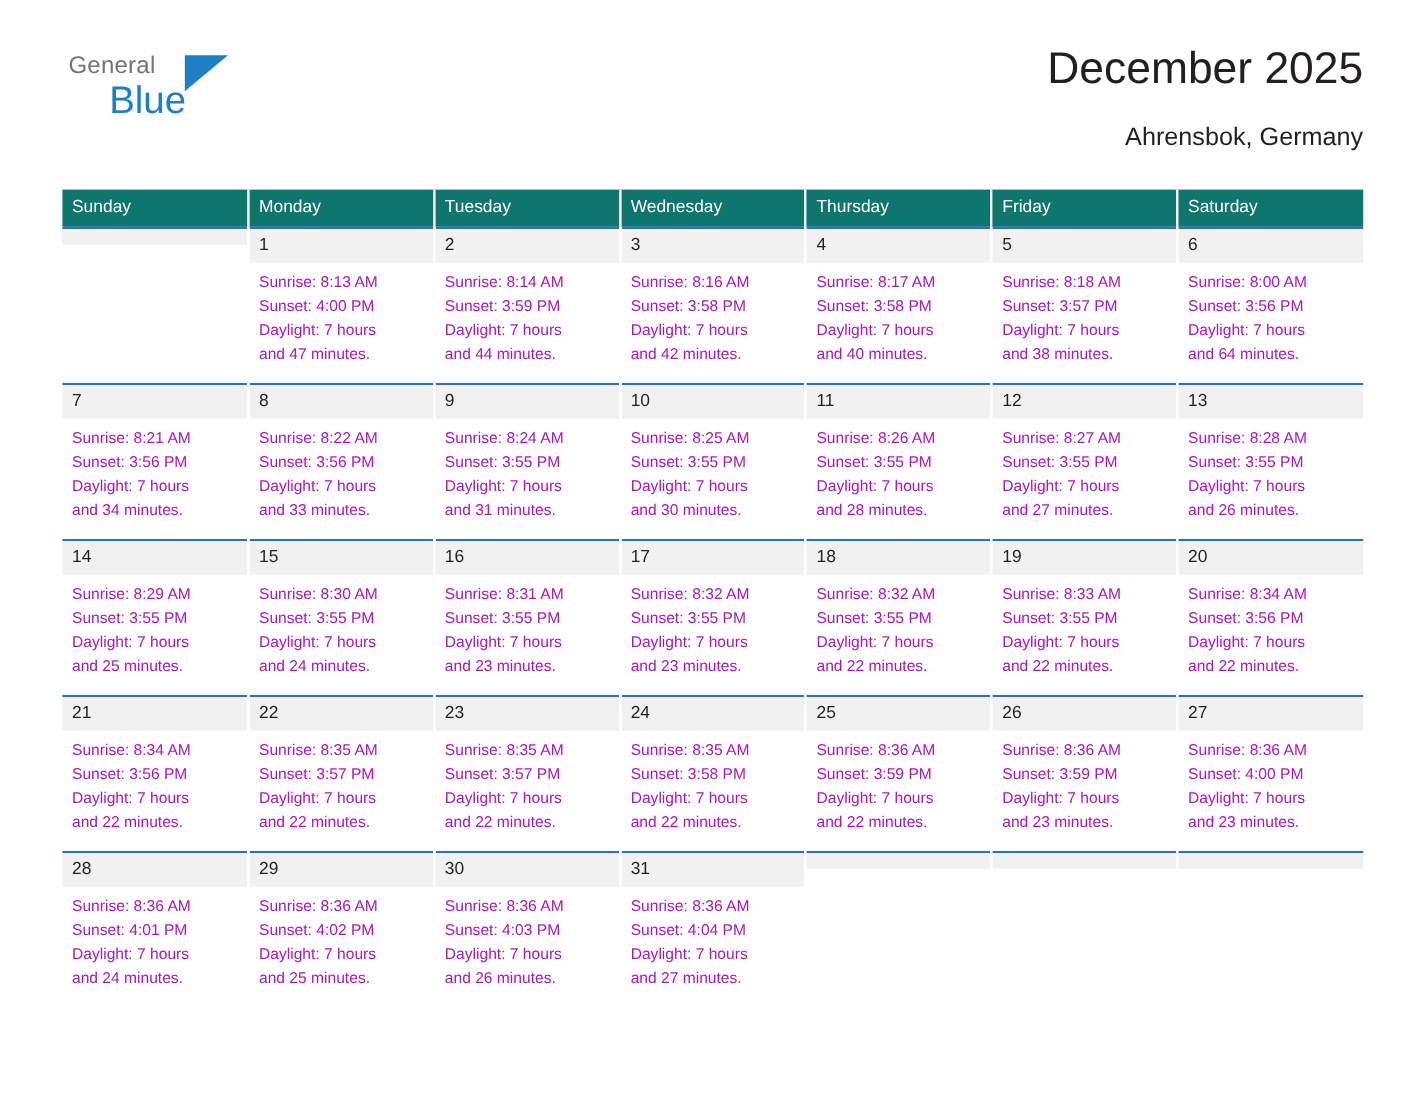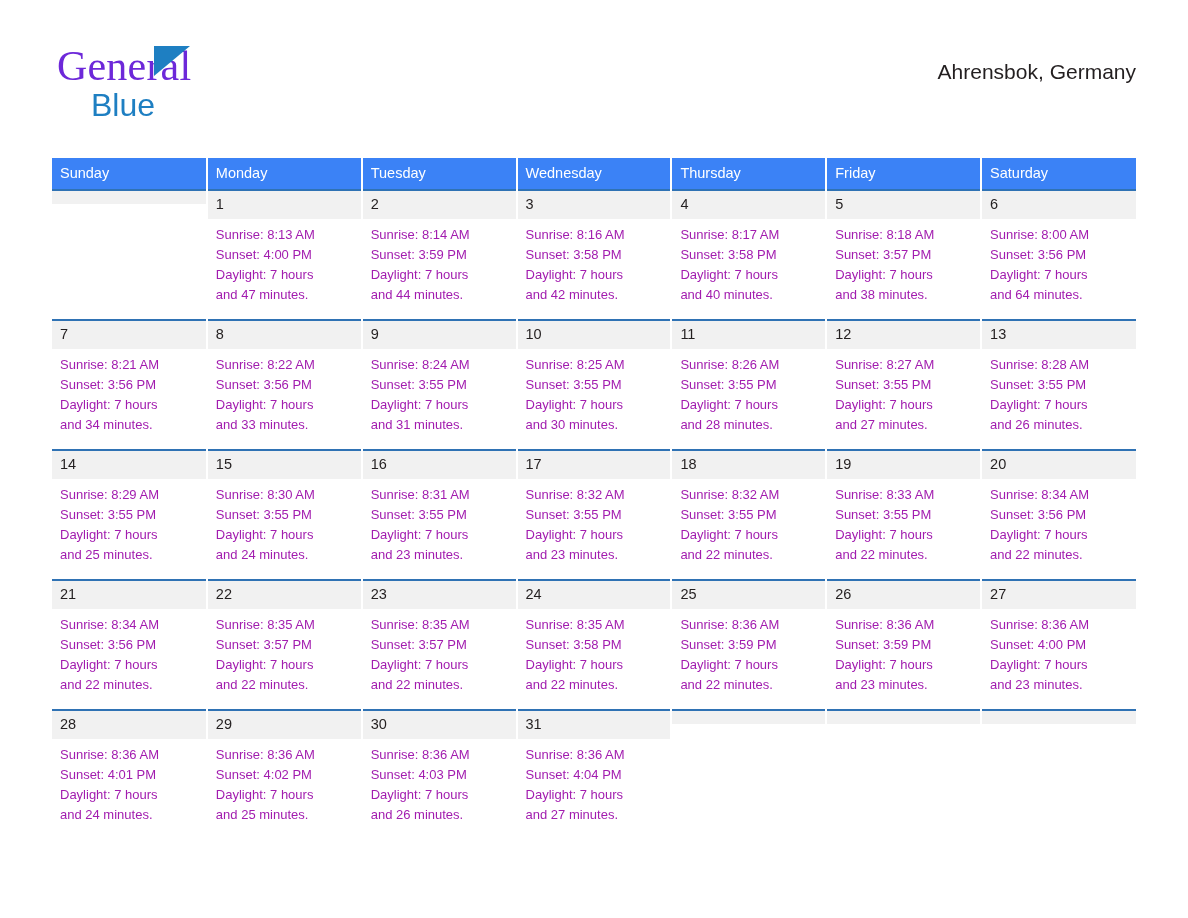--- a/index.html
+++ b/index.html
@@ -28,25 +28,25 @@
     height: 110px;
   }
   .logo {
     position: absolute;
     left: 5px;
     top: 45px;
     width: 200px;
     height: 70px;
   }
   .logo-general {
-    font-size: 42px;
-    color: #6d28d9;
+    font-size: 20px;
+    color: #737373;
     letter-spacing: .2px;
     line-height: 1;
-    font-family: Liberation Serif, serif;
+    font-family: Liberation Sans, sans-serif;
   }
   .logo-blue {
     font-size: 32px;
     color: #1e7fc2;
     line-height: 1;
     margin-top: 2px;
     margin-left: 34px;
   }
   .logo-mark {
     position: absolute;
@@ -79,21 +79,21 @@
   
   .calendar {
     position: absolute;
     left: 52px;
     top: 158px;
     width: 1084px;
     border-collapse: collapse;
     table-layout: fixed;
   }
   .calendar th {
-    background: #3b82f6;
+    background: #0f766e;
     color: #ffffff;
     font-weight: normal;
     font-size: 14.5px;
     text-align: left;
     padding: 7px 0 8px 8px;
     border-right: 2px solid #ffffff;
   }
   .calendar th:last-child { border-right: none; }
 
   .calendar td {
@@ -135,20 +135,21 @@
 
 <div class="page">
 
   <div class="header">
     <div class="logo">
       <div class="logo-general">General</div>
       <div class="logo-mark"></div>
       <div class="logo-blue">Blue</div>
     </div>
     <div class="title-block">
+      <div class="month-title">December 2025</div>
       <div class="location">Ahrensbok, Germany</div>
     </div>
   </div>
 
   <table class="calendar">
     <thead>
       <tr>
         <th>Sunday</th>
         <th>Monday</th>
         <th>Tuesday</th>

